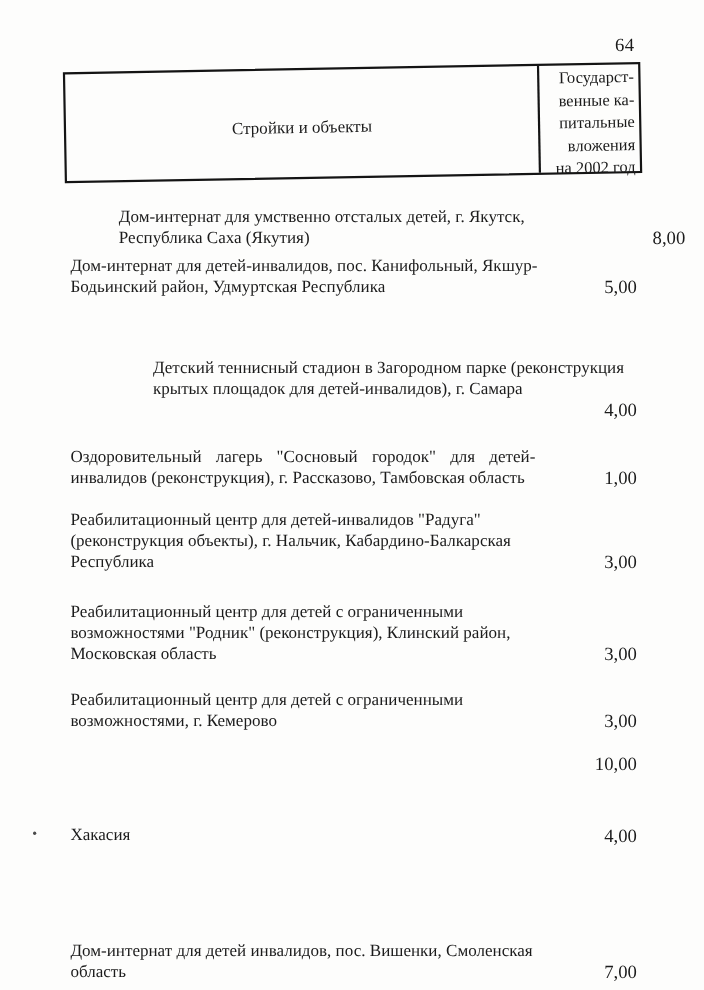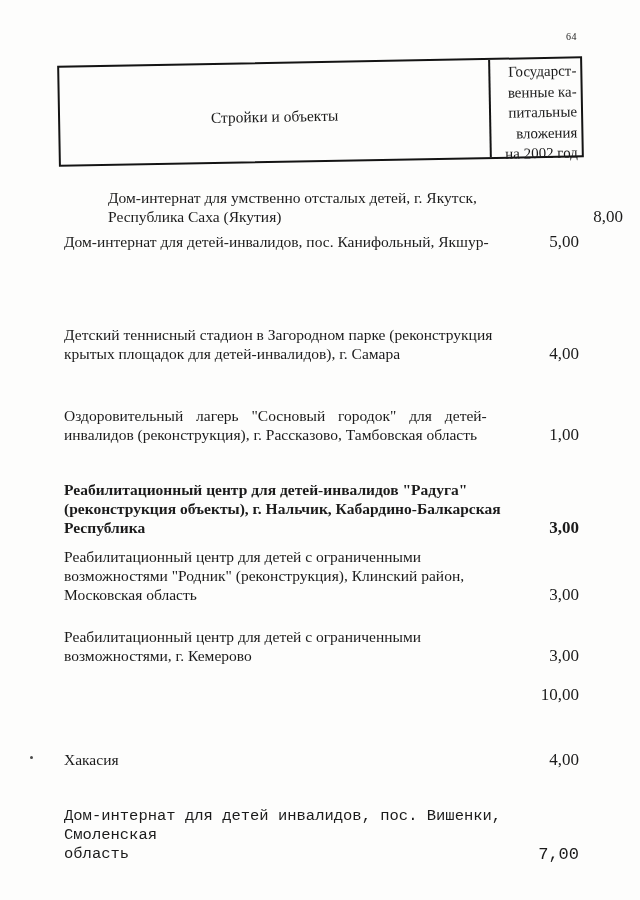--- a/index.html
+++ b/index.html
@@ -16,21 +16,21 @@
   }
   .page{
     position:relative;
     width:640px;height:900px;
     background:var(--paper);
     overflow:hidden;
   }
   .page-number{
     position:absolute;
     top:31px;right:63px;
-    font-size:10px;
+    font-size:17px;
     letter-spacing:0.5px;
   }
   
   .header-box{
     position:absolute;
     left:58px;top:61px;
     width:521px;height:97px;
     border:2.5px solid var(--border);
     display:flex;
     transform:rotate(-1.02deg);
@@ -68,28 +68,28 @@
   }
   .row-line{white-space:pre-wrap;}
   .doc-row.wide .row-line:nth-child(1){word-spacing:9px;}
   .row-value{
     font-size:17px;
     line-height:19px;
     text-align:left;
   }
   .doc-row:nth-child(1){top:188px;margin-left:44px;}
   .doc-row:nth-child(2){top:232px;}
-  .doc-row:nth-child(3){top:325px;}
+  .doc-row:nth-child(3){top:325px;flex-direction:column;}
   .doc-row:nth-child(4){top:406px;}
-  .doc-row:nth-child(5){top:480px;font-weight:bold;}
+  .doc-row:nth-child(5){top:463px;}
   .doc-row:nth-child(6){top:547px;}
   .doc-row:nth-child(7){top:627px;}
   .doc-row:nth-child(8){top:685px;}
   .doc-row:nth-child(9){top:750px;}
-  .doc-row:nth-child(10){top:807px;font-family:Liberation Mono, monospace;}
+  .doc-row:nth-child(10){top:855px;}
   
   .margin-dot{
     position:absolute;
     left:30px;top:756px;
     width:3px;height:3px;
     border-radius:50%;
     background:#4a4a4a;
   }
 </style>
 </head>
@@ -116,20 +116,21 @@
       <div class="doc-row">
         <div class="row-text">
           <div class="row-line">Дом-интернат для умственно отсталых детей, г. Якутск,</div>
           <div class="row-line">Республика Саха (Якутия)</div>
         </div>
         <div class="row-value">8,00</div>
       </div>
       <div class="doc-row">
         <div class="row-text">
           <div class="row-line">Дом-интернат для детей-инвалидов, пос. Канифольный, Якшур-</div>
+          <div class="row-line">Бодьинский район, Удмуртская Республика</div>
         </div>
         <div class="row-value">5,00</div>
       </div>
       <div class="doc-row">
         <div class="row-text">
           <div class="row-line">Детский теннисный стадион в Загородном парке (реконструкция</div>
           <div class="row-line">крытых площадок для детей-инвалидов), г. Самара</div>
         </div>
         <div class="row-value">4,00</div>
       </div>

